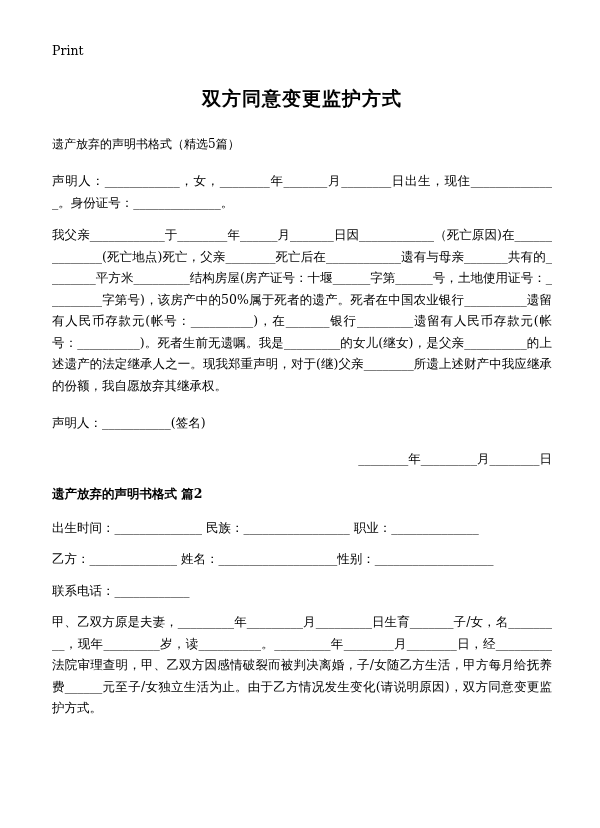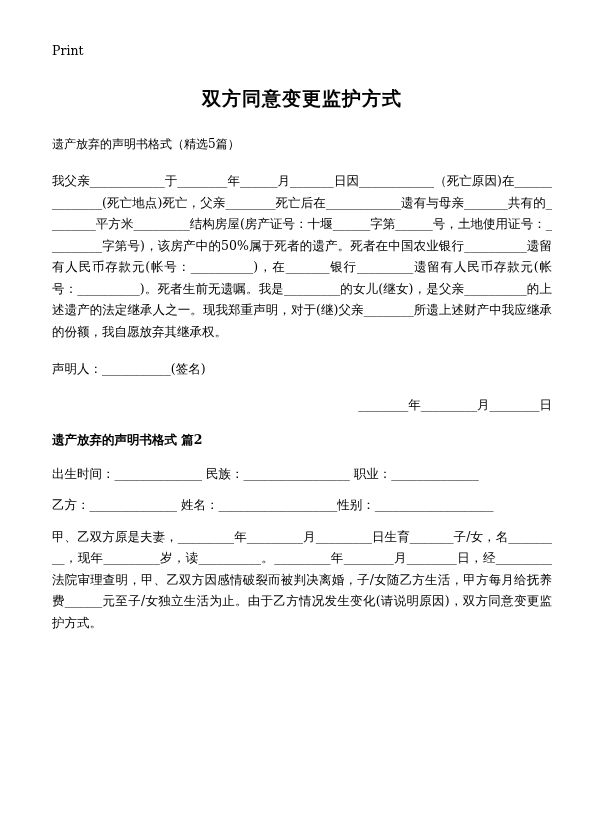--- a/index.html
+++ b/index.html
@@ -66,31 +66,33 @@
 <div class="page">
 
   <div class="print-link">Print</div>
 
   <h1 class="doc-title">双方同意变更监护方式</h1>
 
   <p class="doc-subtitle">遗产放弃的声明书格式（精选5篇）</p>
 
   
 
+  <p class="para">声明人：____________，女，________年_______月________日出生，现住______________。身份证号：______________。</p>
 
   <p class="para">我父亲____________于________年______月_______日因____________（死亡原因)在______________(死亡地点)死亡，父亲________死亡后在____________遗有与母亲_______共有的________平方米_________结构房屋(房产证号：十堰______字第______号，土地使用证号：_________字第号)，该房产中的50%属于死者的遗产。死者在中国农业银行__________遗留有人民币存款元(帐号：__________)，在_______银行_________遗留有人民币存款元(帐号：__________)。死者生前无遗嘱。我是_________的女儿(继女)，是父亲__________的上述遗产的法定继承人之一。现我郑重声明，对于(继)父亲________所遗上述财产中我应继承的份额，我自愿放弃其继承权。</p>
 
   <p class="para signature">声明人：___________(签名)</p>
 
   <p class="para date-line">________年_________月________日</p>
 
   
   <h2 class="section-heading">遗产放弃的声明书格式 篇2</h2>
 
   <p class="para form-line">出生时间：______________ 民族：_________________ 职业：______________</p>
 
   <p class="para form-line">乙方：______________ 姓名：___________________性别：___________________</p>
 
 
+  <p class="para form-line">联系电话：____________</p>
 
   <p class="para">甲、乙双方原是夫妻，_________年_________月_________日生育_______子/女，名_________，现年_________岁，读__________。_________年________月________日，经_________法院审理查明，甲、乙双方因感情破裂而被判决离婚，子/女随乙方生活，甲方每月给抚养费______元至子/女独立生活为止。由于乙方情况发生变化(请说明原因)，双方同意变更监护方式。</p>
 
 </div>
 
 </body></html>

